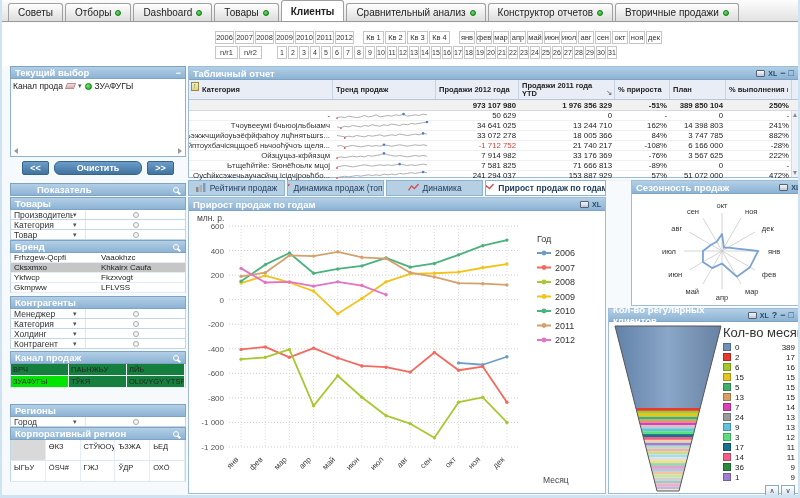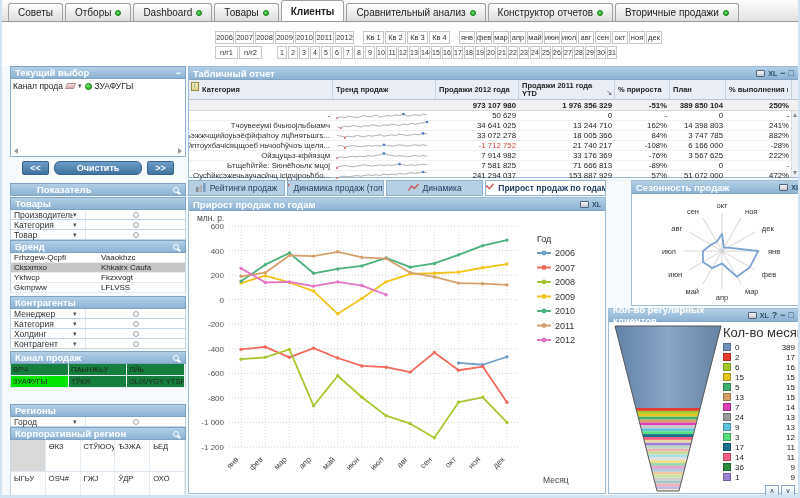--- a/index.html
+++ b/index.html
@@ -59,21 +59,21 @@
   .fieldrow .lbl{flex:0 0 62px;padding-left:3px;white-space:nowrap;overflow:hidden;}
   .fieldrow .dd{flex:0 0 12px;color:#555;font-size:7px;}
   .fieldrow .rcell{flex:1;border-left:1px solid #dce8f2;display:flex;justify-content:center;align-items:center;height:100%;}
   .circ{width:6px;height:6px;border:1px solid #aaa;border-radius:50%;background:#f6f6f6;}
   .brow{display:flex;height:10px;background:#fff;border-left:1px solid #c2d6e8;border-right:1px solid #c2d6e8;border-bottom:1px solid #e4edf5;}
   .bc{flex:1;padding-left:3px;font-size:8px;line-height:9px;white-space:nowrap;overflow:hidden;color:#222;}
   .bc.gsel{background:#c6c6c6;}
   .chrow{display:flex;height:12px;background:#15803d;border-left:1px solid #c2d6e8;border-right:1px solid #c2d6e8;border-bottom:1px solid #e4edf5;}
   .chc{flex:1;padding-left:2px;font-size:7.5px;line-height:11px;white-space:nowrap;overflow:hidden;color:#222;border-right:1px solid #eef4f9;}
   .chc.green{background:#00e400;}
-  .cgrow{display:flex;height:32px;background:#fff;border-left:1px solid #c2d6e8;border-right:1px solid #c2d6e8;border-bottom:1px solid #dde8f2;justify-content:center;}
+  .cgrow{display:flex;height:21px;background:#fff;border-left:1px solid #c2d6e8;border-right:1px solid #c2d6e8;border-bottom:1px solid #dde8f2;justify-content:center;}
   .cgc{flex:1;padding:2px 0 0 3px;font-size:7.5px;color:#222;border-right:1px solid #e4edf5;white-space:nowrap;overflow:hidden;}
   .cgc.cempty{background:#d9d9d9;}
   
   .table-panel{position:absolute;left:186px;top:66px;width:611px;height:112px;background:#fff;border:1px solid #9cbcd8;}
   .thead{display:flex;height:20px;background:#e9edf5;border-bottom:1px solid #b9c4d6;}
   .thc{display:flex;flex-direction:column;justify-content:center;padding:1px 3px;font-size:7.5px;font-weight:bold;
        color:#222;border-right:1px solid #c9d2e0;position:relative;line-height:8px;}
   .thline{white-space:nowrap;overflow:hidden;}
   .xlmini{position:absolute;left:2px;top:2px;width:8px;height:9px;background:linear-gradient(#f6eecb,#e3d38a);border:1px solid #9a8a40;}
   .xlmini::after{content:"↑";position:absolute;left:1px;top:-1px;font-size:7px;color:#2d7a2d;font-weight:bold;}

